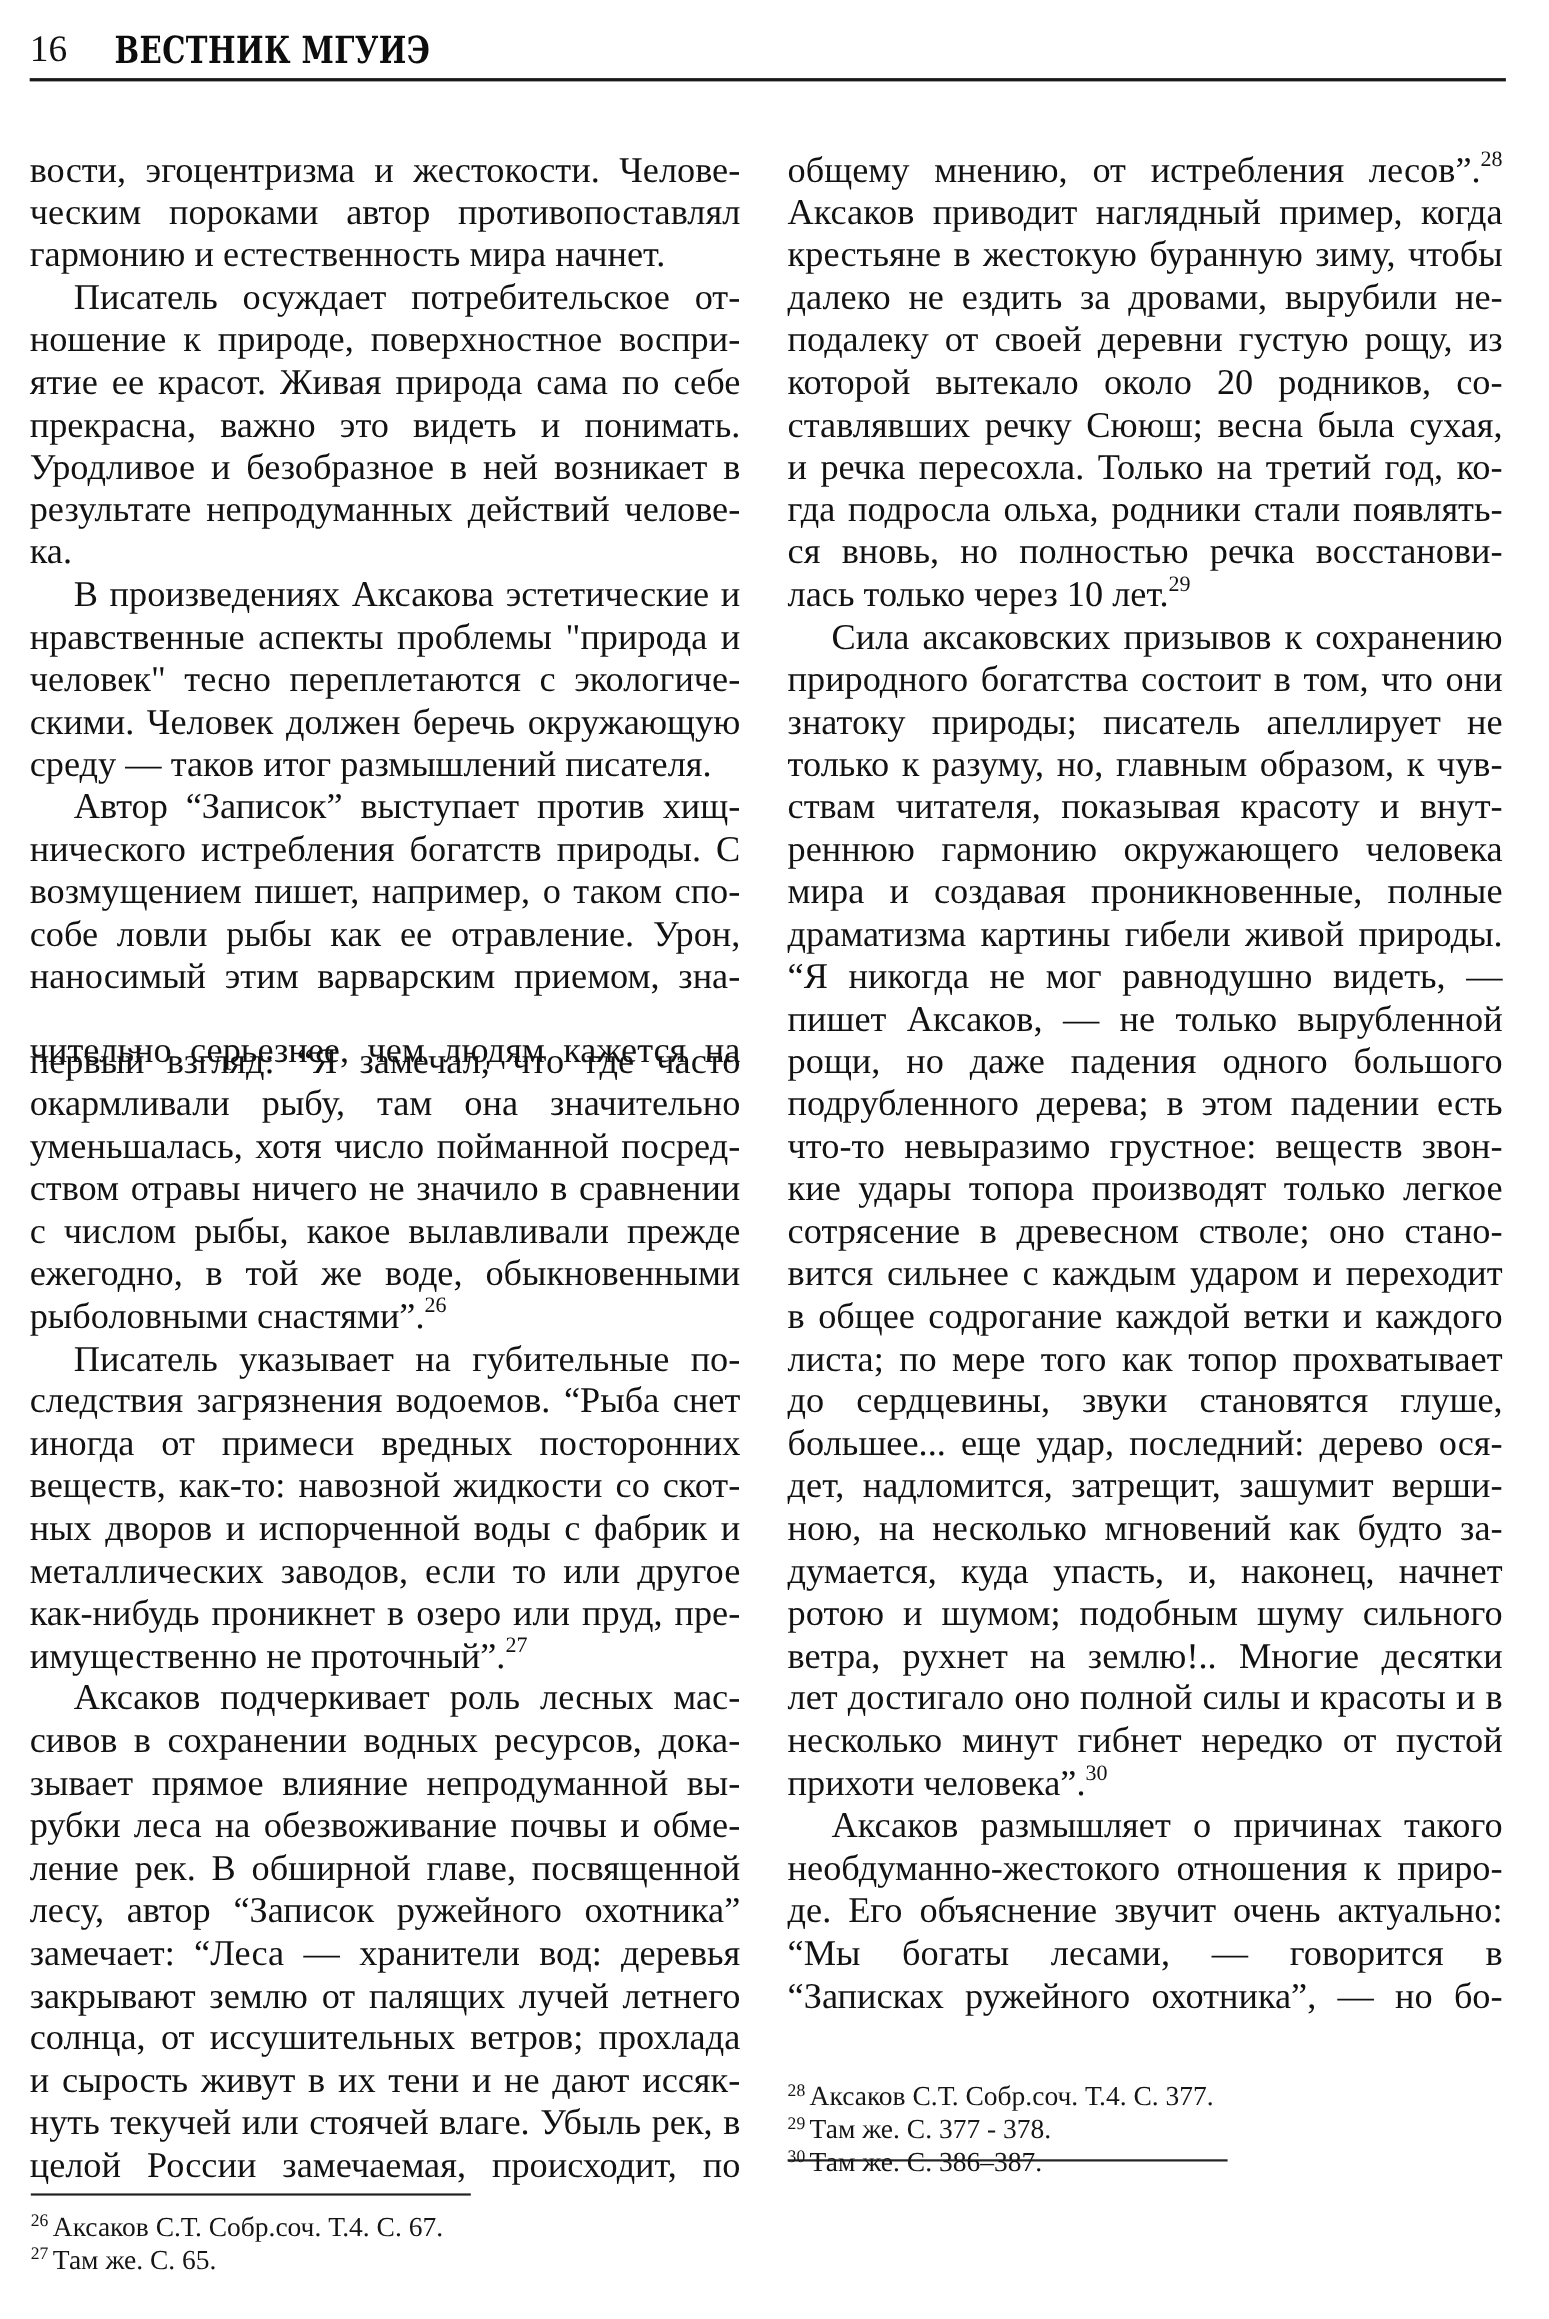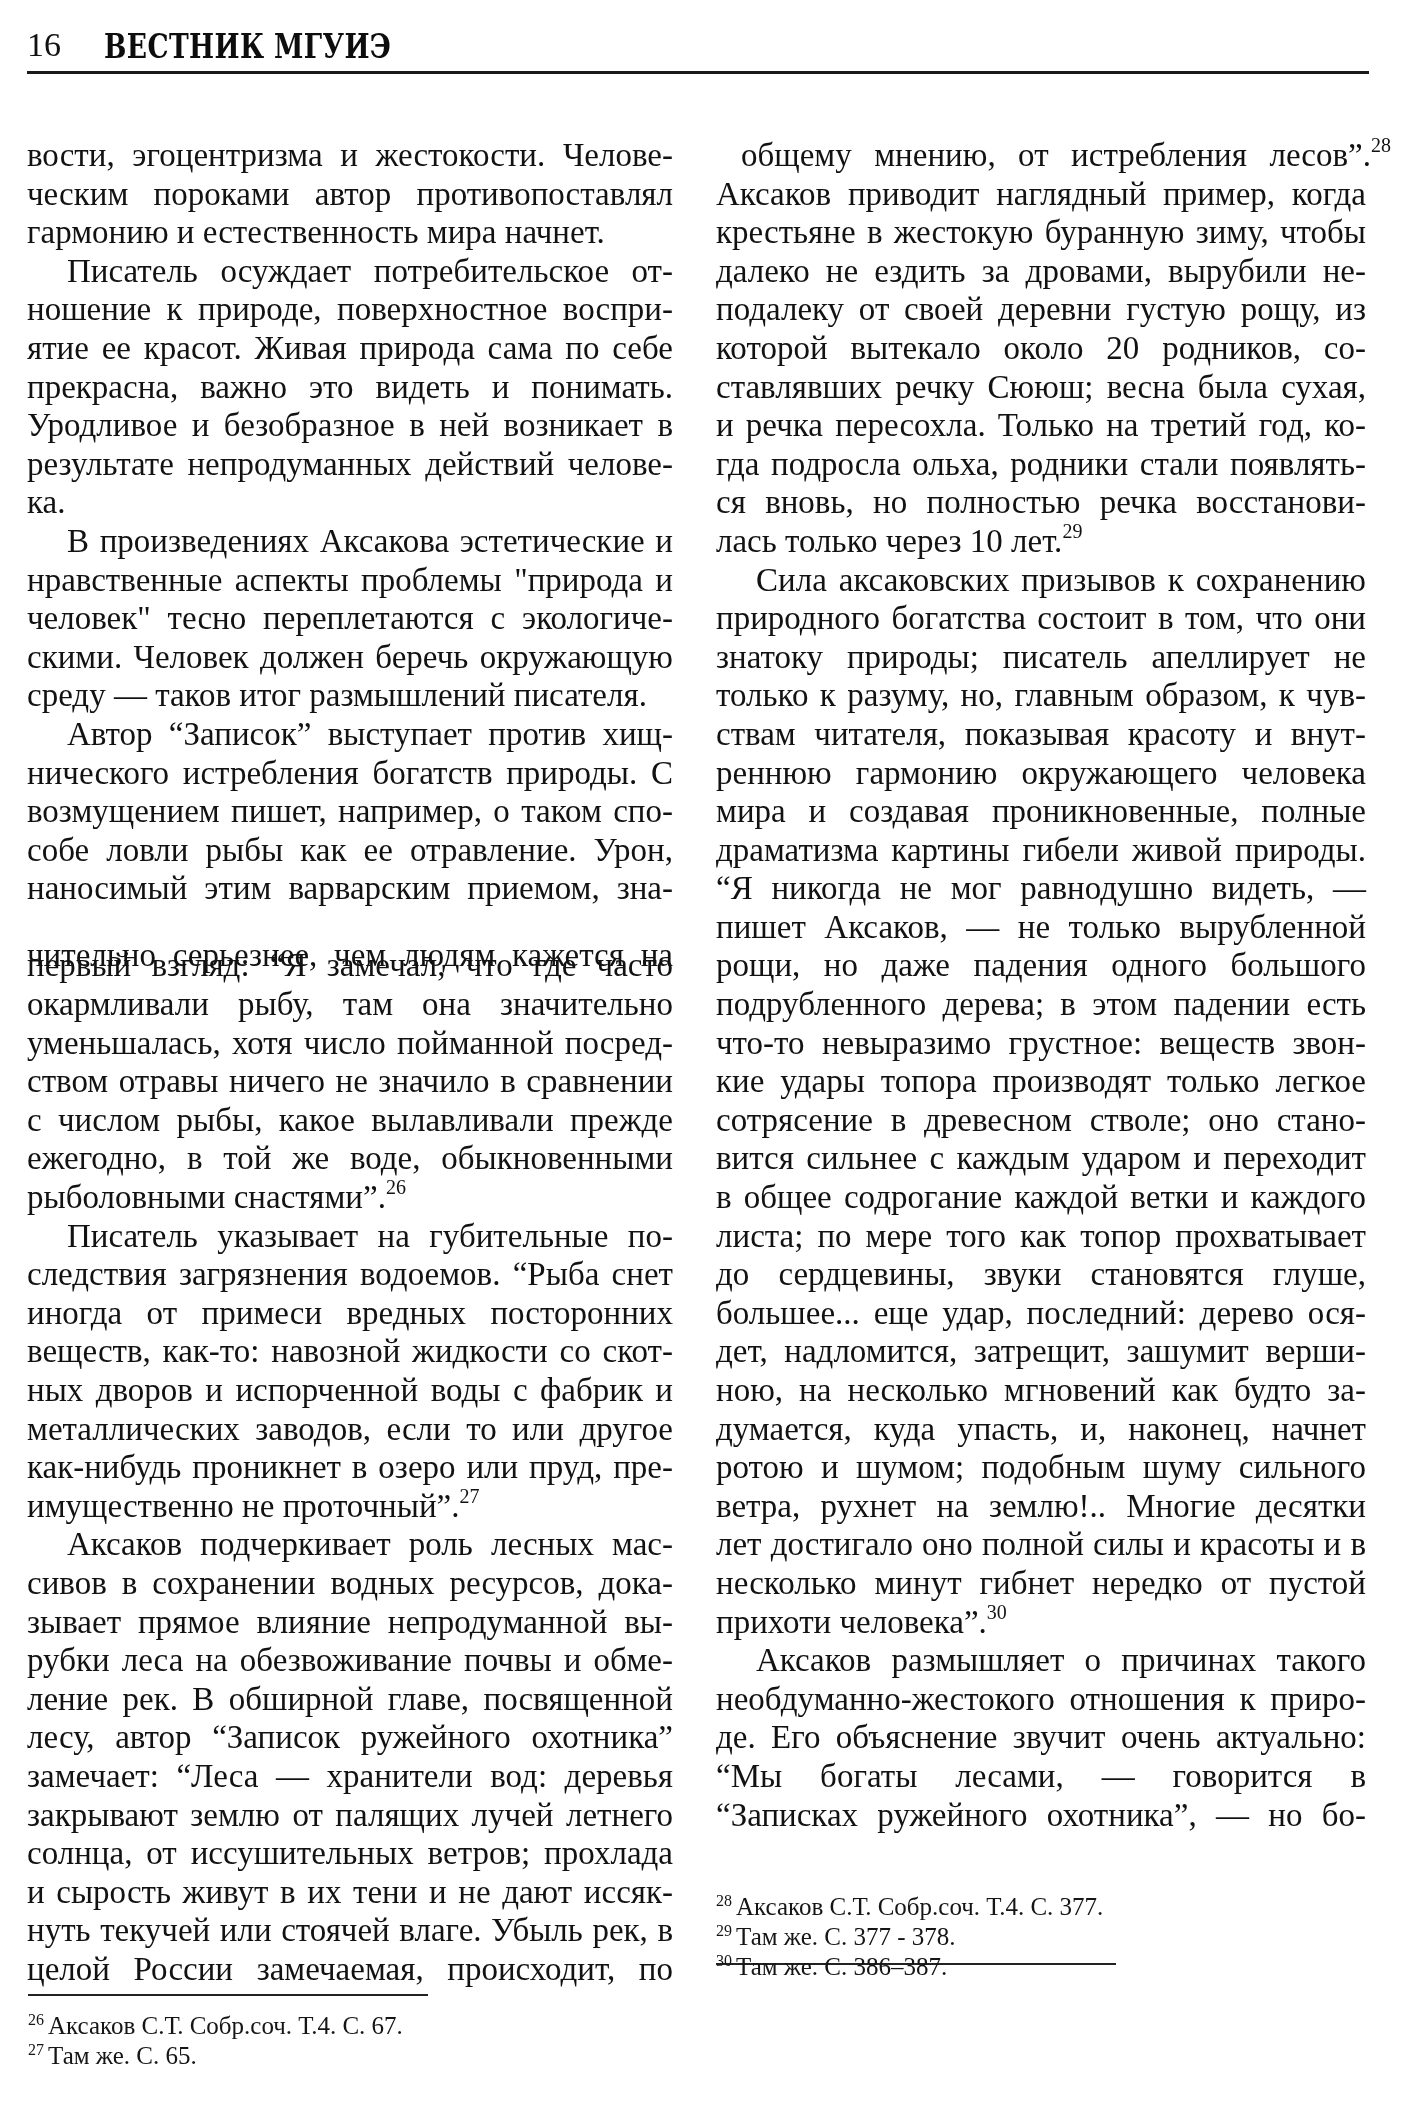--- a/index.html
+++ b/index.html
@@ -96,21 +96,21 @@
     <div class="line"><span class="inner" style="width: 100%; display: inline-block;"><span>ление рек. В обширной главе, посвященной</span></span></div>
     <div class="line"><span class="inner" style="width: 100%; display: inline-block;"><span>лесу, автор “Записок ружейного охотника”</span></span></div>
     <div class="line"><span class="inner" style="width: 100%; display: inline-block;"><span>замечает: “Леса — хранители вод: деревья</span></span></div>
     <div class="line"><span class="inner" style="width: 100%; display: inline-block;"><span>закрывают землю от палящих лучей летнего</span></span></div>
     <div class="line"><span class="inner" style="width: 100%; display: inline-block;"><span>солнца, от иссушительных ветров; прохлада</span></span></div>
     <div class="line"><span class="inner" style="width: 100%; display: inline-block;"><span>и сырость живут в их тени и не дают иссяк-</span></span></div>
     <div class="line"><span class="inner" style="width: 100%; display: inline-block;"><span>нуть текучей или стоячей влаге. Убыль рек, в</span></span></div>
     <div class="line"><span class="inner" style="width: 100%; display: inline-block;"><span>целой России замечаемая, происходит, по</span></span></div>
   </div>
 <div class="column right" id="col-right">
-    <div class="line"><span class="inner" style="width: 100%; display: inline-block; margin-left: 25px;"><span>общему мнению, от истребления лесов”.</span><sup class="fnref">28</sup></span></div>
+    <div class="line"><span class="inner" style="width: 100%; display: inline-block;"><span>общему мнению, от истребления лесов”.</span><sup class="fnref">28</sup></span></div>
     <div class="line"><span class="inner" style="width: 100%; display: inline-block;"><span>Аксаков приводит наглядный пример, когда</span></span></div>
     <div class="line"><span class="inner" style="width: 100%; display: inline-block;"><span>крестьяне в жестокую буранную зиму, чтобы</span></span></div>
     <div class="line"><span class="inner" style="width: 100%; display: inline-block;"><span>далеко не ездить за дровами, вырубили не-</span></span></div>
     <div class="line"><span class="inner" style="width: 100%; display: inline-block;"><span>подалеку от своей деревни густую рощу, из</span></span></div>
     <div class="line"><span class="inner" style="width: 100%; display: inline-block;"><span>которой вытекало около 20 родников, со-</span></span></div>
     <div class="line"><span class="inner" style="width: 100%; display: inline-block;"><span>ставлявших речку Сююш; весна была сухая,</span></span></div>
     <div class="line"><span class="inner" style="width: 100%; display: inline-block;"><span>и речка пересохла. Только на третий год, ко-</span></span></div>
     <div class="line"><span class="inner" style="width: 100%; display: inline-block;"><span>гда подросла ольха, родники стали появлять-</span></span></div>
     <div class="line"><span class="inner" style="width: 100%; display: inline-block;"><span>ся вновь, но полностью речка восстанови-</span></span></div>
     <div class="line last"><span class="inner" style="width: 100%; display: inline-block;"><span>лась только через 10 лет.</span><sup class="fnref">29</sup></span></div>

